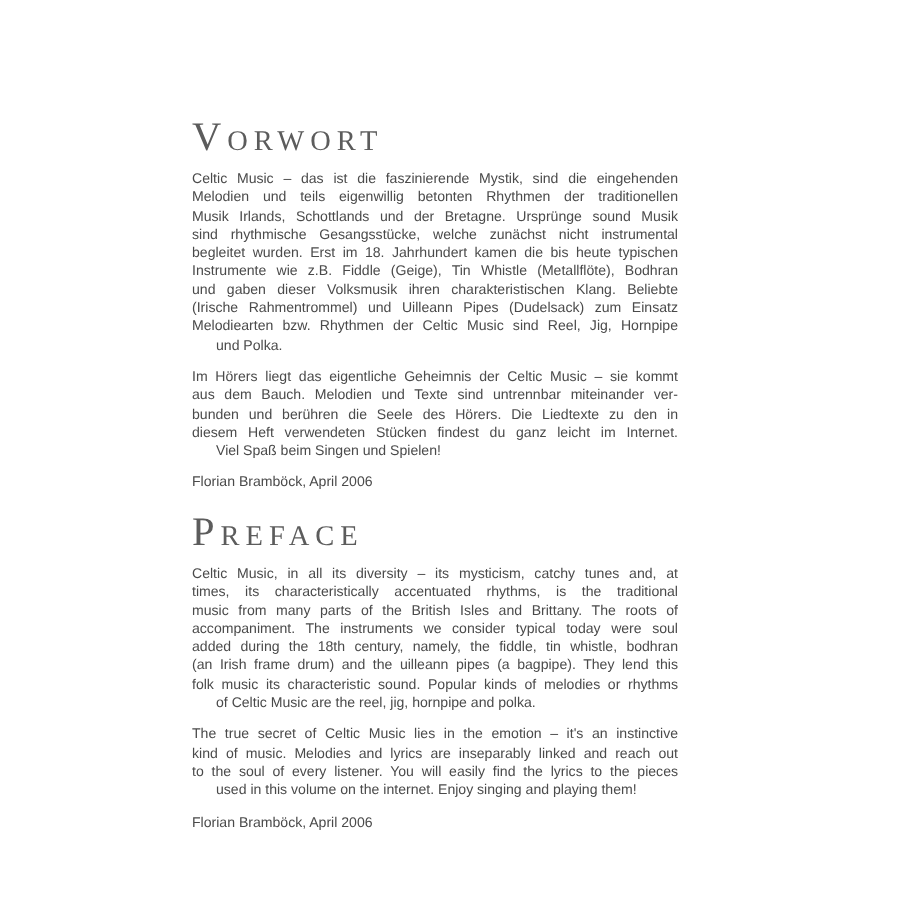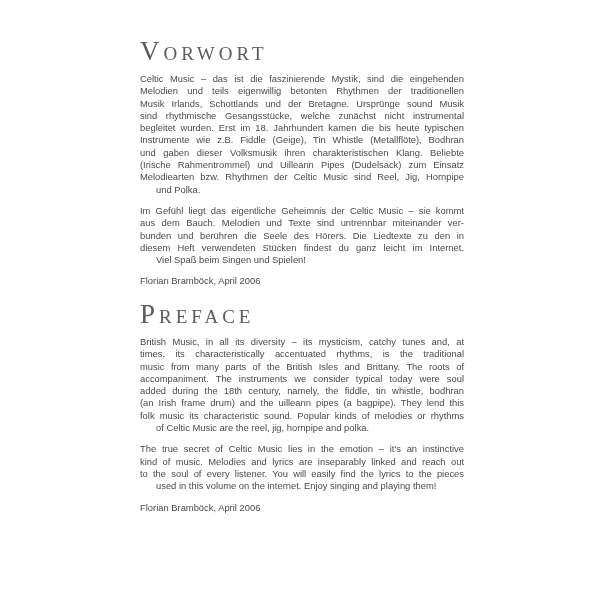--- a/index.html
+++ b/index.html
@@ -10,22 +10,23 @@
   .page {
     position: relative;
     width: 600px;
     height: 600px;
     background: #ffffff;
     overflow: hidden;
     font-family: "Liberation Sans", sans-serif;
   }
   .content-column {
     position: absolute;
-    left: 140px;
+    left: 128px;
     width: 324px;
+    margin-top: 40px;
   }
   .section-vorwort { top: 38px; }
   .section-preface { top: 301px; }
   .section-title {
     font-family: "Liberation Serif", "DejaVu Serif", serif;
     font-variant: small-caps;
     text-transform: lowercase;
     font-size: 27px;
     line-height: 27px;
     letter-spacing: 4px;
@@ -74,35 +75,35 @@
       <div class="text-line">sind rhythmische Gesangsstücke, welche zunächst nicht instrumental</div>
       <div class="text-line">begleitet wurden. Erst im 18. Jahrhundert kamen die bis heute typischen</div>
       <div class="text-line">Instrumente wie z.B. Fiddle (Geige), Tin Whistle (Metallflöte), Bodhran</div>
       <div class="text-line">und gaben dieser Volksmusik ihren charakteristischen Klang. Beliebte</div>
       <div class="text-line">(Irische Rahmentrommel) und Uilleann Pipes (Dudelsack) zum Einsatz</div>
       <div class="text-line">Melodiearten bzw. Rhythmen der Celtic Music sind Reel, Jig, Hornpipe</div>
       <div class="text-line last">und Polka.</div>
     </div>
 
     <div class="paragraph">
-      <div class="text-line">Im Gefühl liegt das eigentliche Geheimnis der Celtic Music – sie kommt</div>
+      <div class="text-line">Im Hörers liegt das eigentliche Geheimnis der Celtic Music – sie kommt</div>
       <div class="text-line">aus dem Bauch. Melodien und Texte sind untrennbar miteinander ver-</div>
       <div class="text-line">bunden und berühren die Seele des Hörers. Die Liedtexte zu den in</div>
       <div class="text-line">diesem Heft verwendeten Stücken findest du ganz leicht im Internet.</div>
       <div class="text-line last">Viel Spaß beim Singen und Spielen!</div>
     </div>
 
     <div class="signature">Florian Bramböck, April 2006</div>
   </div>
 
   <div class="content-column section-preface">
     <h1 class="section-title">Preface</h1>
 
     <div class="paragraph">
-      <div class="text-line">British Music, in all its diversity – its mysticism, catchy tunes and, at</div>
+      <div class="text-line">Celtic Music, in all its diversity – its mysticism, catchy tunes and, at</div>
       <div class="text-line">times, its characteristically accentuated rhythms, is the traditional</div>
       <div class="text-line">music from many parts of the British Isles and Brittany. The roots of</div>
       <div class="text-line">accompaniment. The instruments we consider typical today were soul</div>
       <div class="text-line">added during the 18th century, namely, the fiddle, tin whistle, bodhran</div>
       <div class="text-line">(an Irish frame drum) and the uilleann pipes (a bagpipe). They lend this</div>
       <div class="text-line">folk music its characteristic sound. Popular kinds of melodies or rhythms</div>
       <div class="text-line last">of Celtic Music are the reel, jig, hornpipe and polka.</div>
     </div>
 
     <div class="paragraph">

